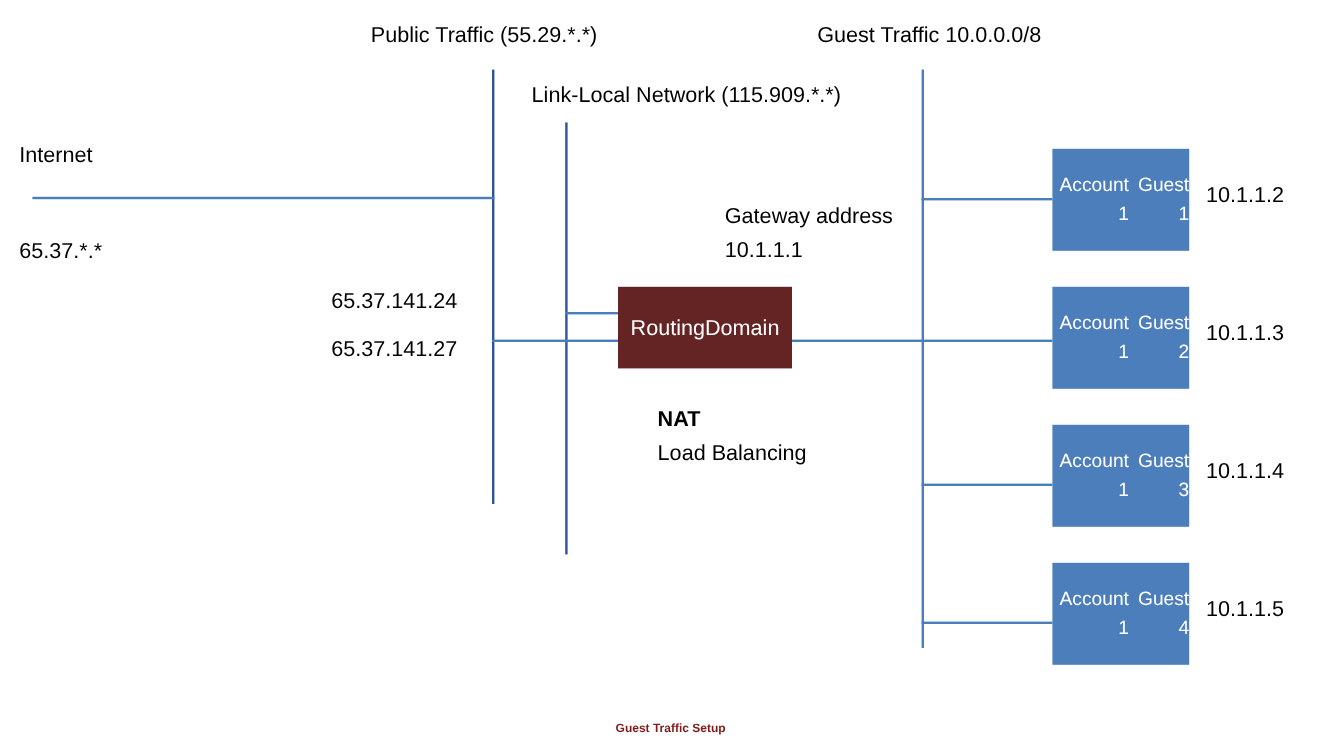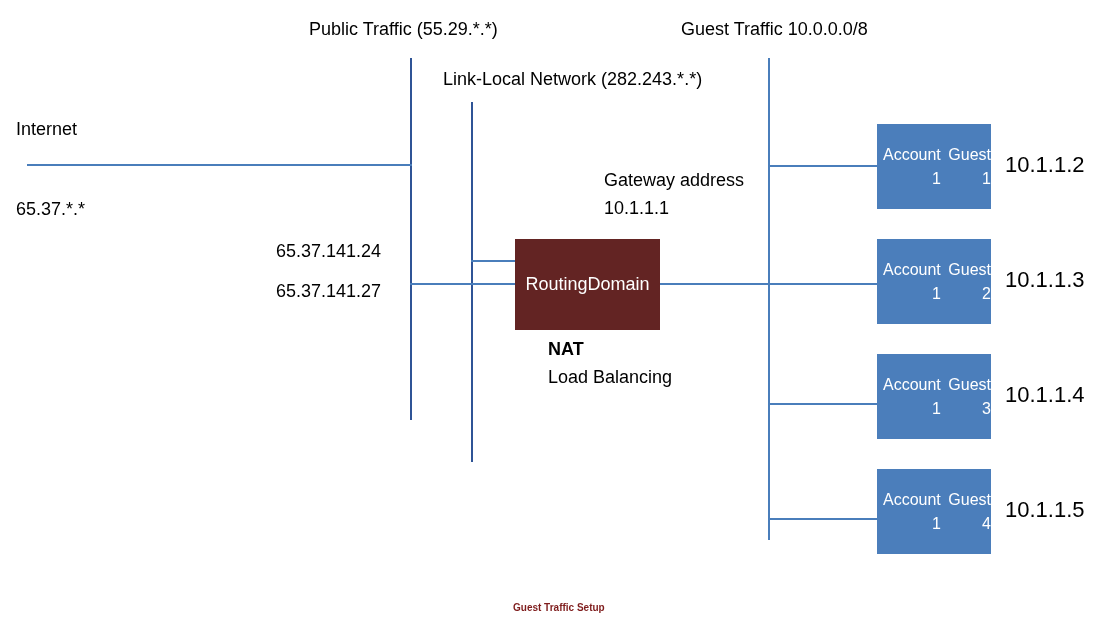--- a/index.html
+++ b/index.html
@@ -55,41 +55,41 @@
   }
   .router-box {
     background: #632423;
     font-size: 18px;
   }
   .node-line {
     display: block;
   }
   .ip-lbl {
     position: absolute;
-    font-size: 22px;
+    font-size: 18px;
     white-space: pre;
   }
   .caption {
     position: absolute;
     font-size: 10px;
     font-weight: bold;
     color: #7f1d1d;
     white-space: pre;
   }
 </style>
 </head>
 <body>
 
 <div id="canvas">
 
   <div class="lbl" style="left:309px; top:18px;">Public Traffic (55.29.*.*)</div>
 
   <div class="lbl" style="left:681px; top:18px;">Guest Traffic 10.0.0.0/8</div>
 
-  <div class="lbl" style="left:443px; top:68px;">Link-Local Network (282.243.*.*)</div>
+  <div class="lbl" style="left:443px; top:68px;">Link-Local Network (115.909.*.*)</div>
 
   <div class="vline" style="left:410px; top:58px; height:362px;"></div>
 
   <div class="vline" style="left:471px; top:102px; height:360px;"></div>
 
   <div class="vline light" style="left:768px; top:58px; height:482px;"></div>
 
   <div class="lbl" style="left:16px; top:118px;">Internet</div>
 
   <div class="hline" style="left:27px; top:164px; width:385px;"></div>
@@ -97,21 +97,21 @@
   <div class="lbl" style="left:16px; top:198px;">65.37.*.*</div>
 
   <div class="lbl" style="left:276px; top:240px;">65.37.141.24</div>
 
   <div class="lbl" style="left:276px; top:280px;">65.37.141.27</div>
 
   <div class="hline" style="left:471px; top:260px; width:46px;"></div>
 
   <div class="hline" style="left:410px; top:283px; width:107px;"></div>
 
-  <div class="node-box router-box" style="left:515px; top:239px; width:145px; height:91px;">
+  <div class="node-box router-box" style="left:515px; top:239px; width:145px; height:68px;">
     <span class="node-line">Routing</span>
     <span class="node-line">Domain</span>
   </div>
 
   <div class="hline" style="left:660px; top:283px; width:217px;"></div>
 
   <div class="lbl" style="left:548px; top:338px;font-weight:bold;">NAT</div>
 
   <div class="lbl" style="left:548px; top:366px;text-align:center;">Load Balancing</div>
 

